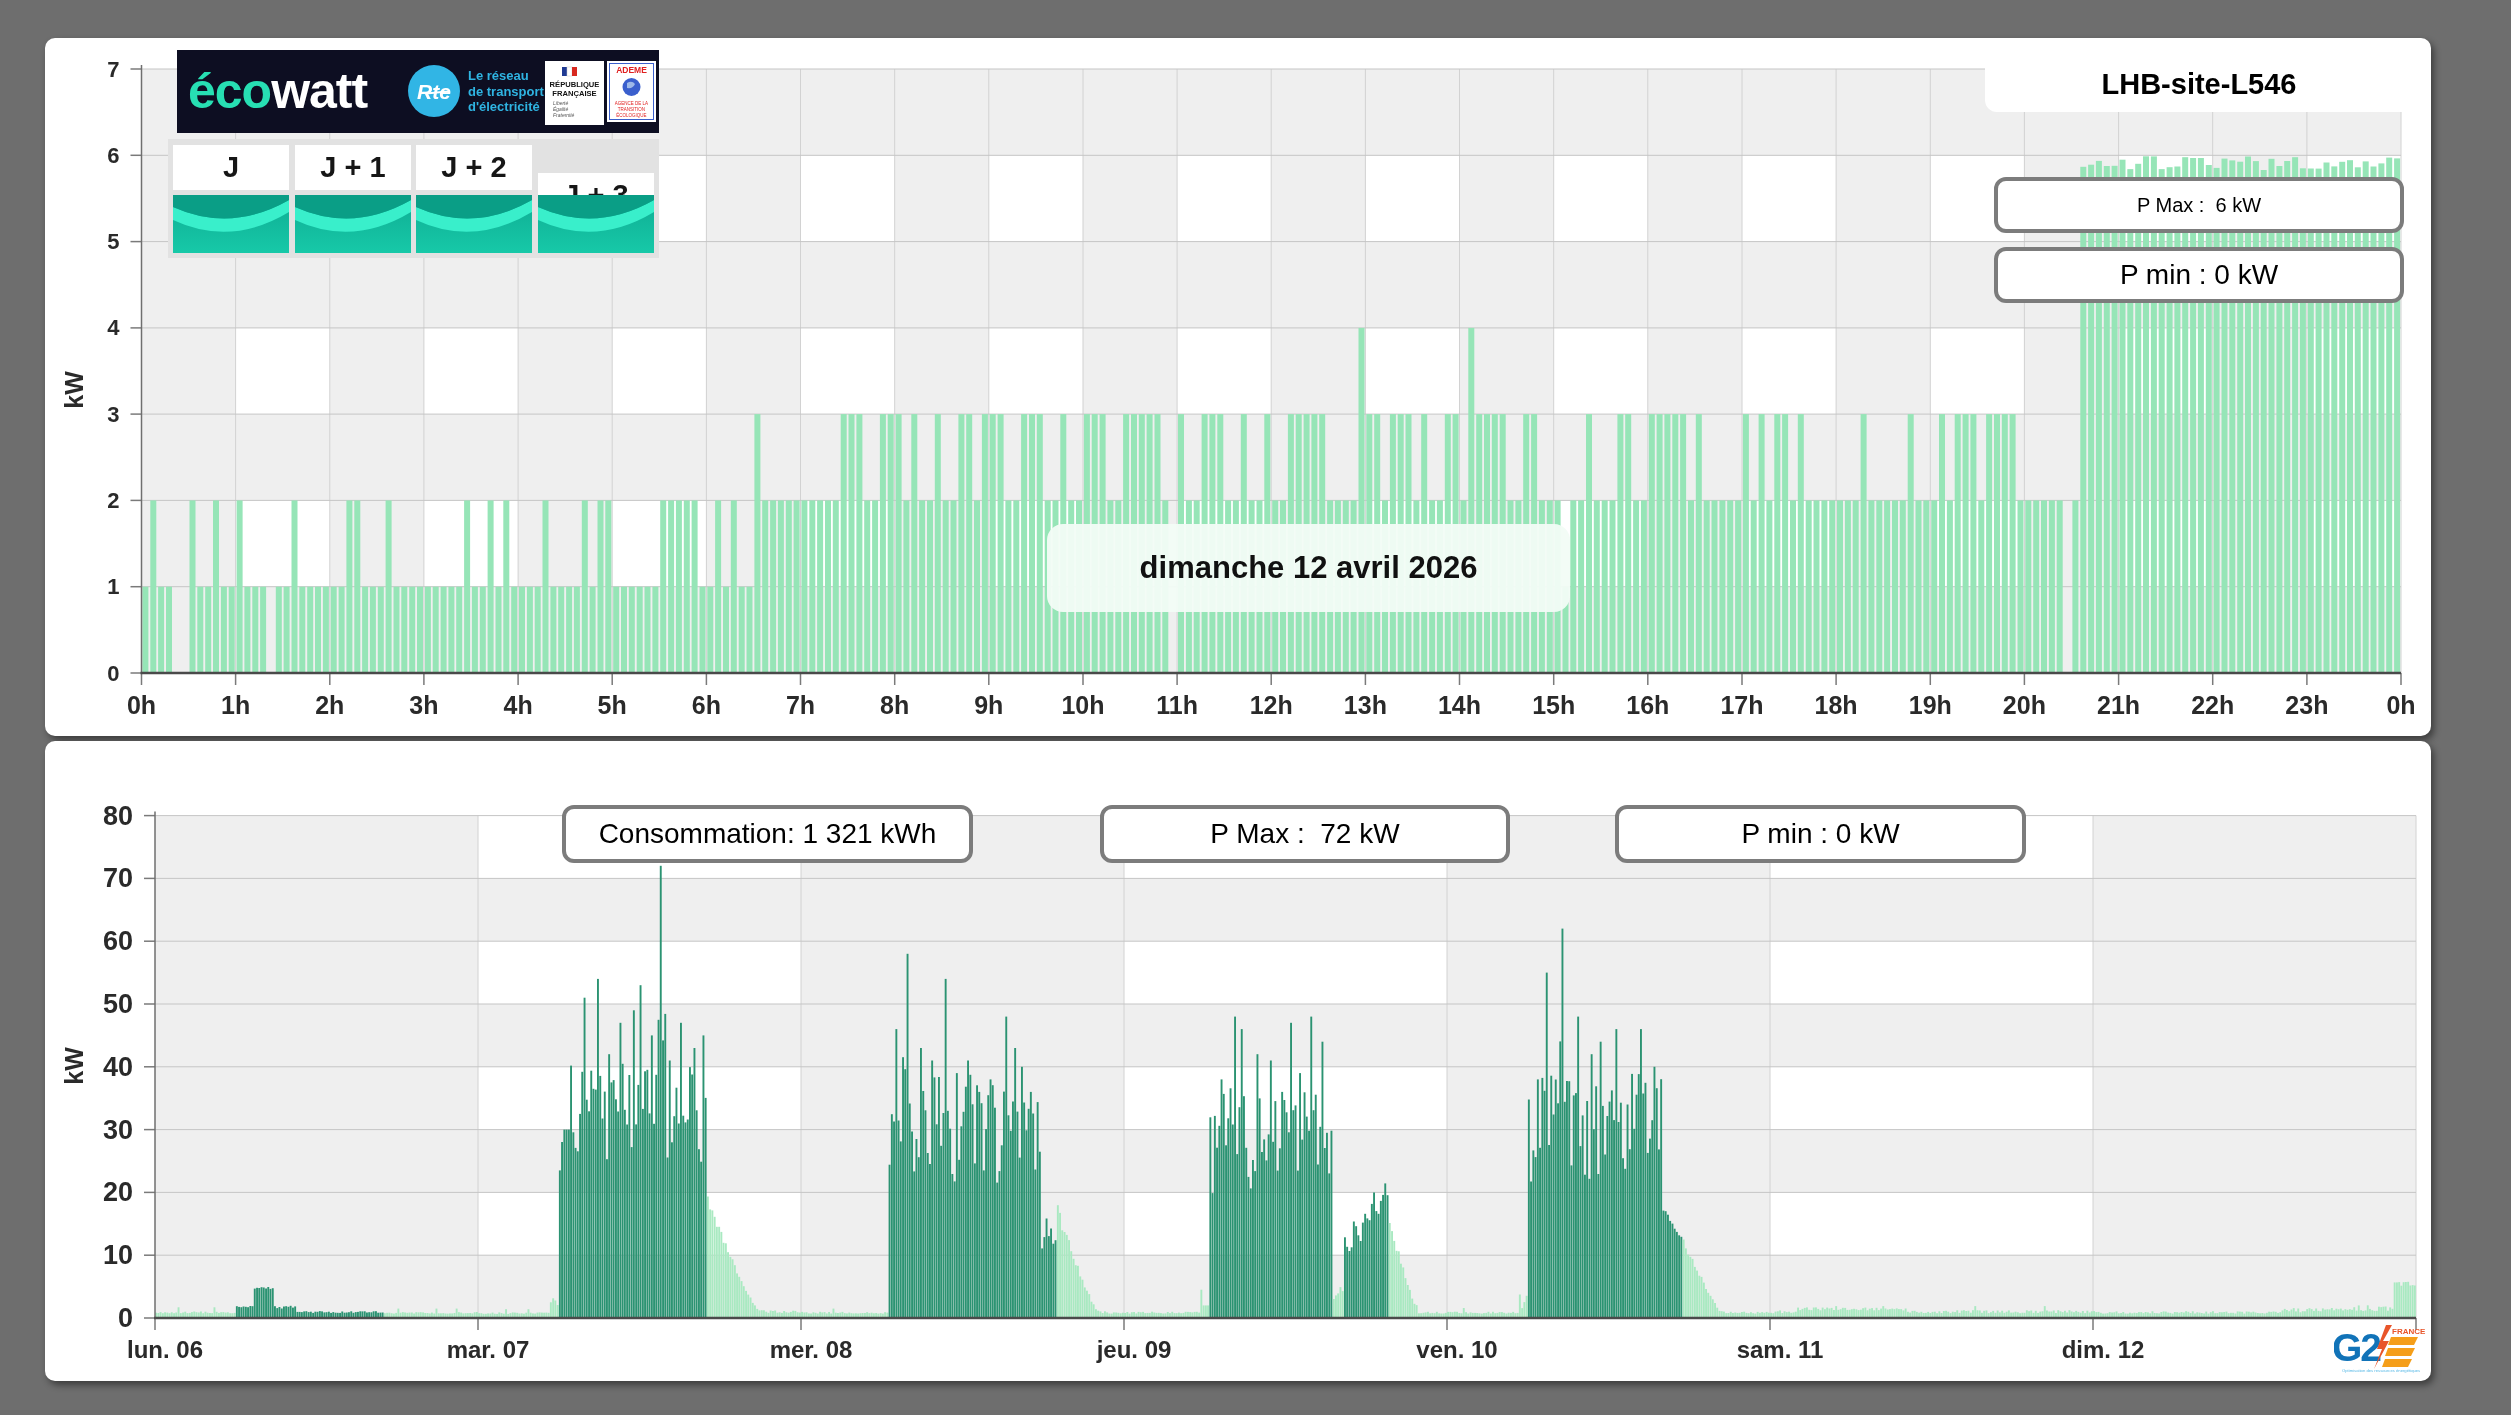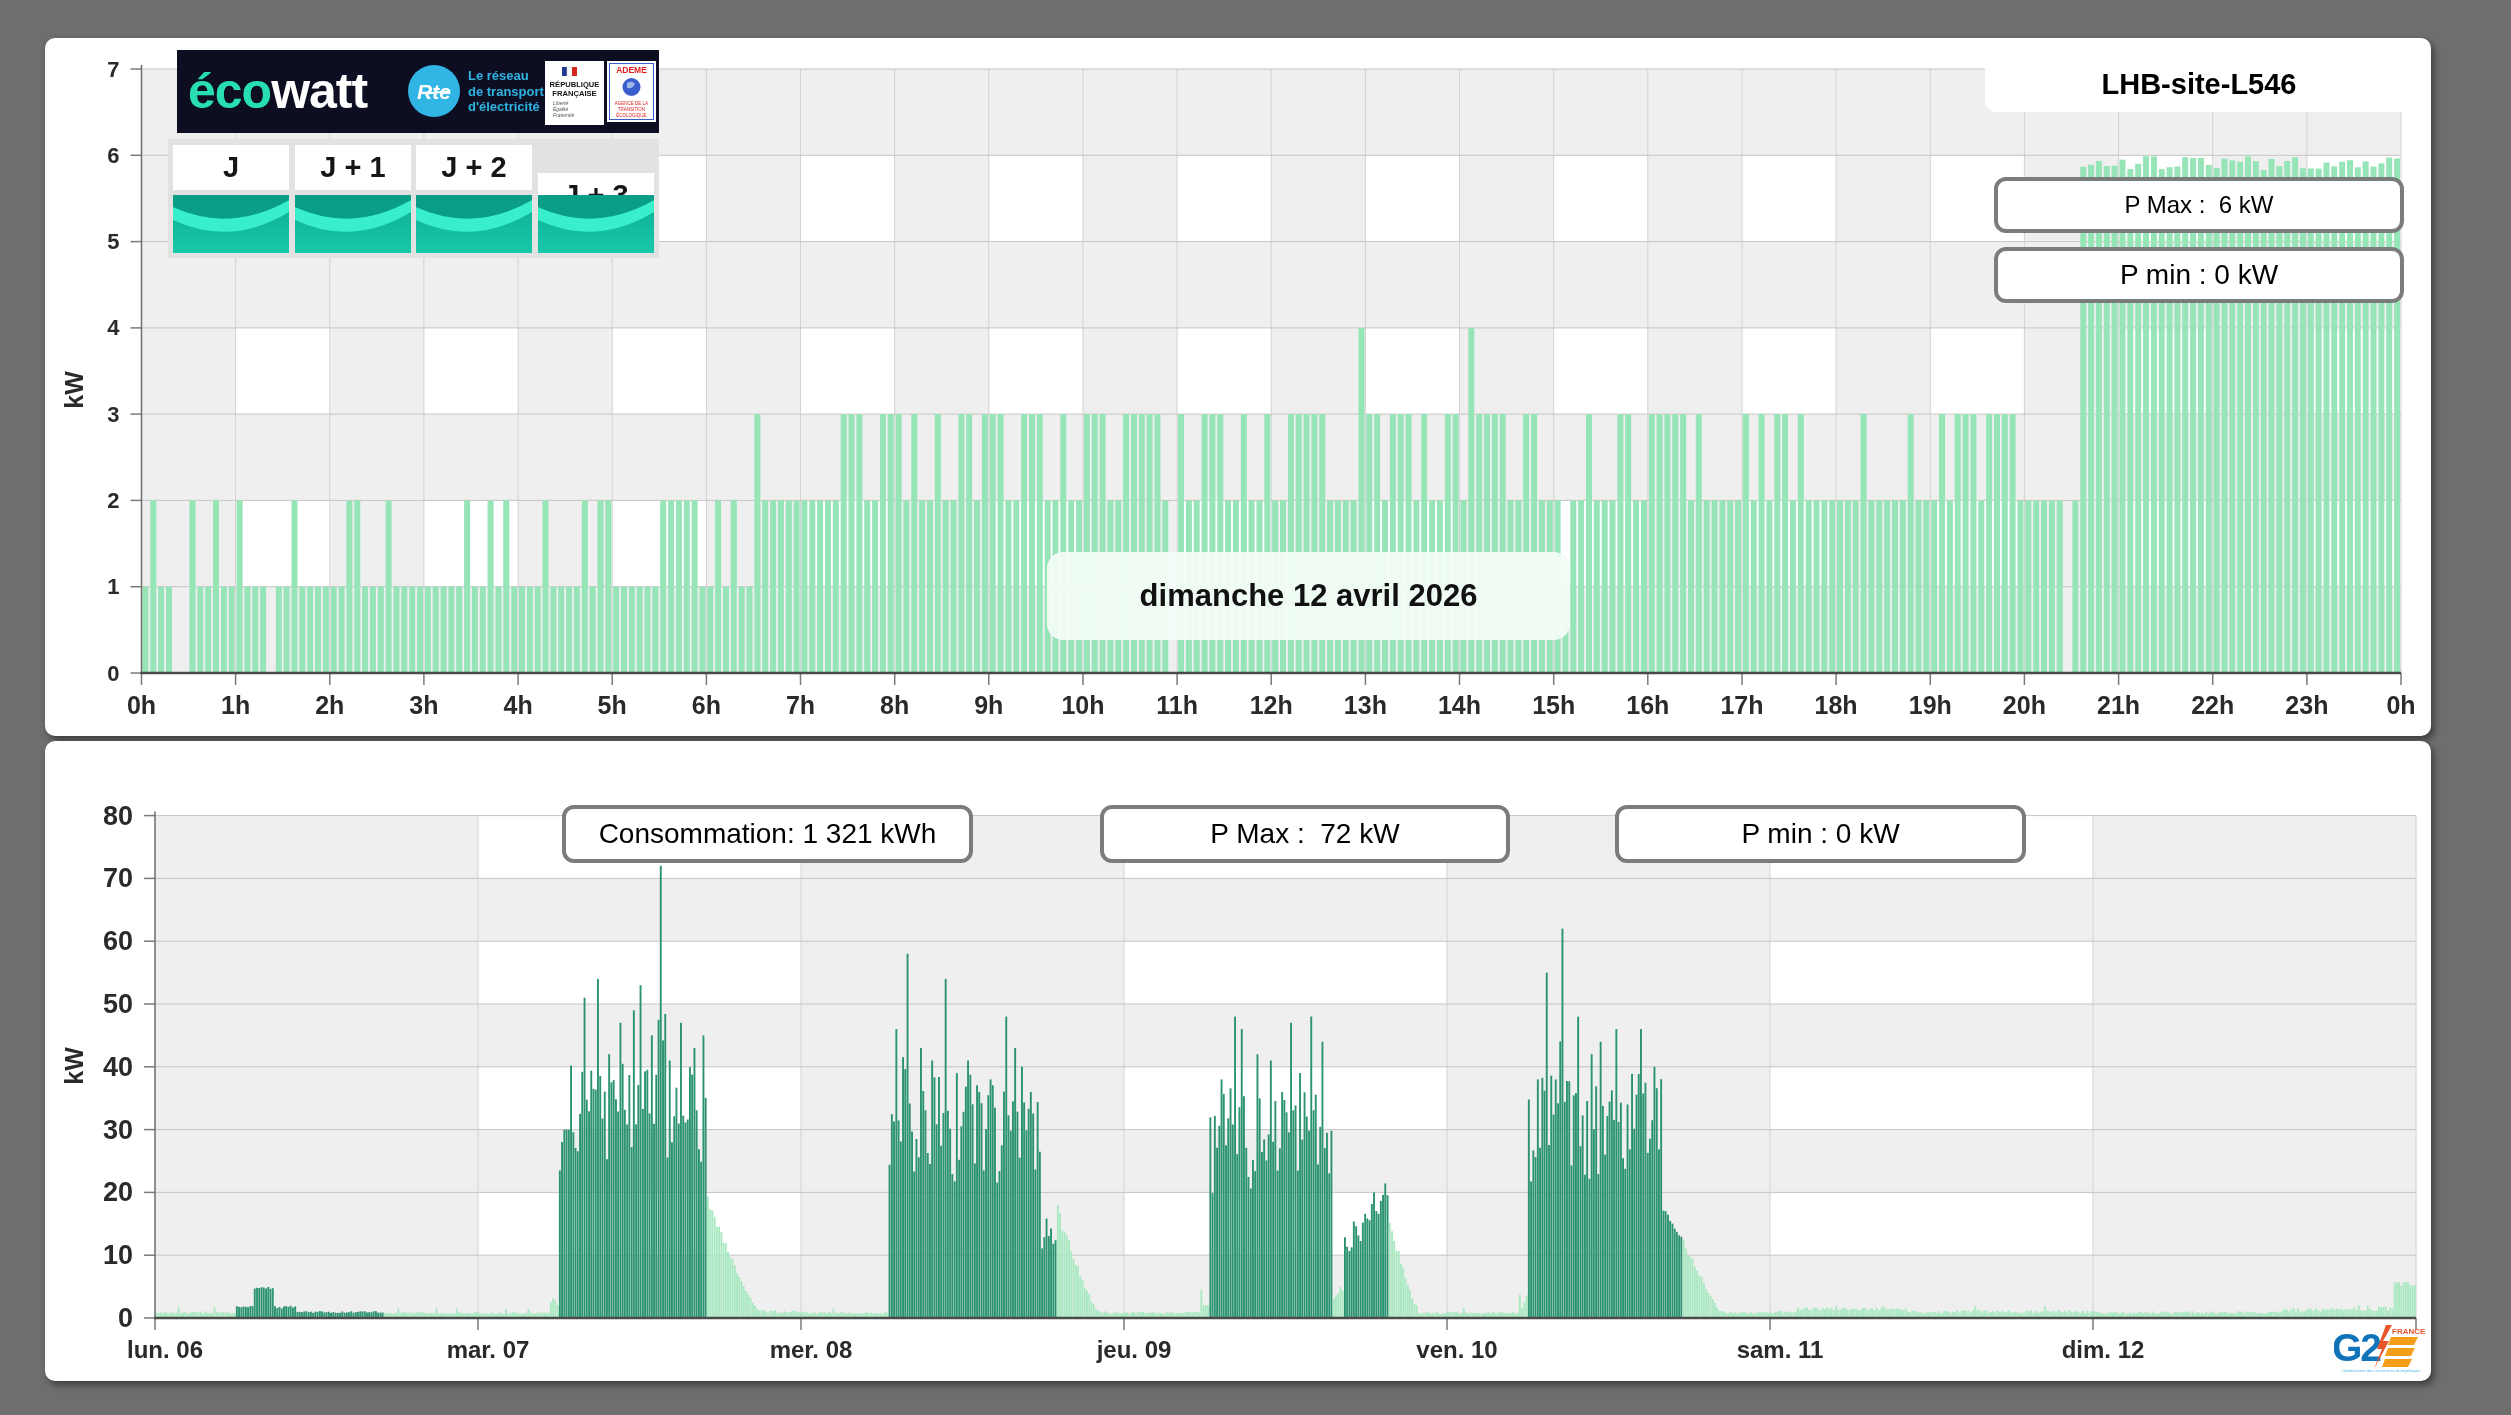--- a/index.html
+++ b/index.html
@@ -509,23 +509,23 @@
             <stop offset="1" stop-color="#17c9a8"></stop>
           </linearGradient>
         </defs>
 <rect width="116" height="58" fill="url(#tg)"></rect>
 <path d="M0,12 Q58,38 116,5 L116,17 Q58,52 0,25 Z" fill="#39efcb"></path>
 <path d="M0,0 L116,0 L116,5 Q58,38 0,12 Z" fill="#0a9e86"></path>
 </svg></div>
 
 <div style="position:absolute;left:1940px;top:16px;width:440px;height:58px;background:#fff;border-radius:12px;"></div>
 <div style="position:absolute;left:1949px;top:30px;width:410px;text-align:center;font-size:29px;font-weight:bold;color:#000;">LHB-site-L546</div>
-<div style="position:absolute;left:1949px;top:139px;width:410px;height:56px;background:#fff;border:4px solid #7c7c7c;border-radius:12px;box-sizing:border-box;display:flex;align-items:center;justify-content:center;font-size:24px;color:#000;">P Max :&nbsp; 6 kW</div>
+<div style="position:absolute;left:1949px;top:139px;width:410px;height:56px;background:#fff;border:4px solid #7c7c7c;border-radius:12px;box-sizing:border-box;display:flex;align-items:center;justify-content:center;font-size:20px;color:#000;">P Max :&nbsp; 6 kW</div>
 <div style="position:absolute;left:1949px;top:209px;width:410px;height:56px;background:#fff;border:4px solid #7c7c7c;border-radius:12px;box-sizing:border-box;display:flex;align-items:center;justify-content:center;font-size:28px;color:#000;">P min : 0 kW</div>
-<div style="position:absolute;left:1002px;top:486px;width:523px;height:88px;background:rgba(242,252,246,0.95);border-radius:16px;display:flex;align-items:center;justify-content:center;font-size:31px;font-weight:bold;color:#111;margin-top:28px;">dimanche 12 avril 2026</div>
+<div style="position:absolute;left:1002px;top:486px;width:523px;height:88px;background:rgba(242,252,246,0.95);border-radius:16px;display:flex;align-items:center;justify-content:center;font-size:31px;font-weight:bold;color:#111;">dimanche 12 avril 2026</div>
 
 </div>
 <div class="panel" style="left:45px;top:741px;width:2386px;height:640px;">
 <svg width="2386" height="640" style="position:absolute;left:0;top:0;">
 <rect x="110" y="74.6" width="2261" height="502.4" fill="#efefef"></rect>
 <rect x="433" y="451.4" width="323" height="62.8" fill="#ffffff"></rect>
 <rect x="1079" y="451.4" width="323" height="62.8" fill="#ffffff"></rect>
 <rect x="1725" y="451.4" width="323" height="62.8" fill="#ffffff"></rect>
 <rect x="433" y="325.8" width="323" height="62.8" fill="#ffffff"></rect>
 <rect x="1079" y="325.8" width="323" height="62.8" fill="#ffffff"></rect>

